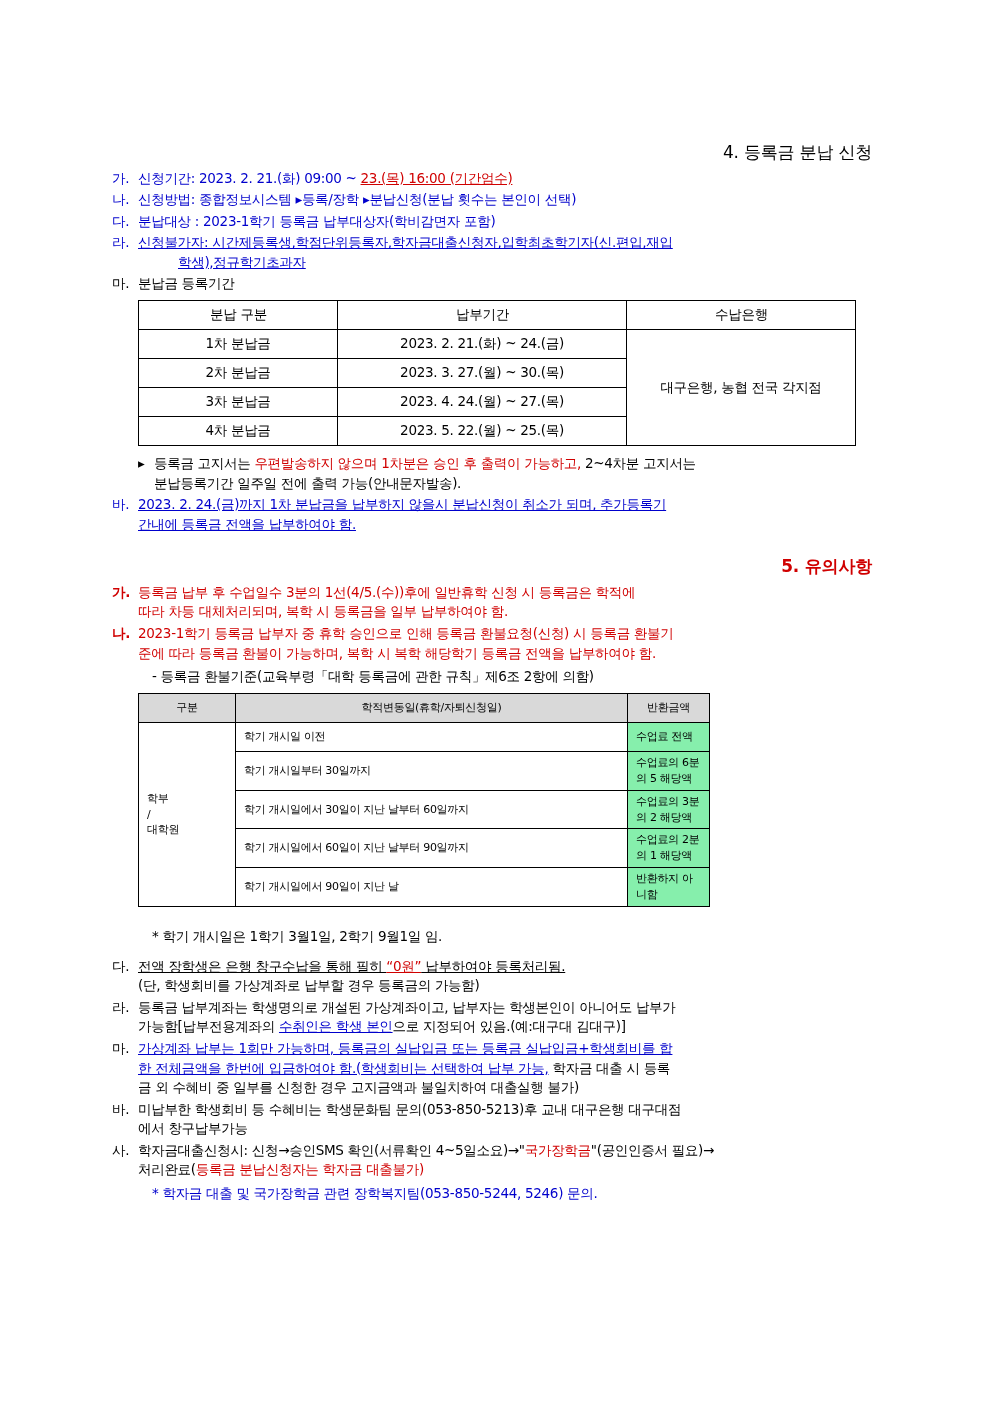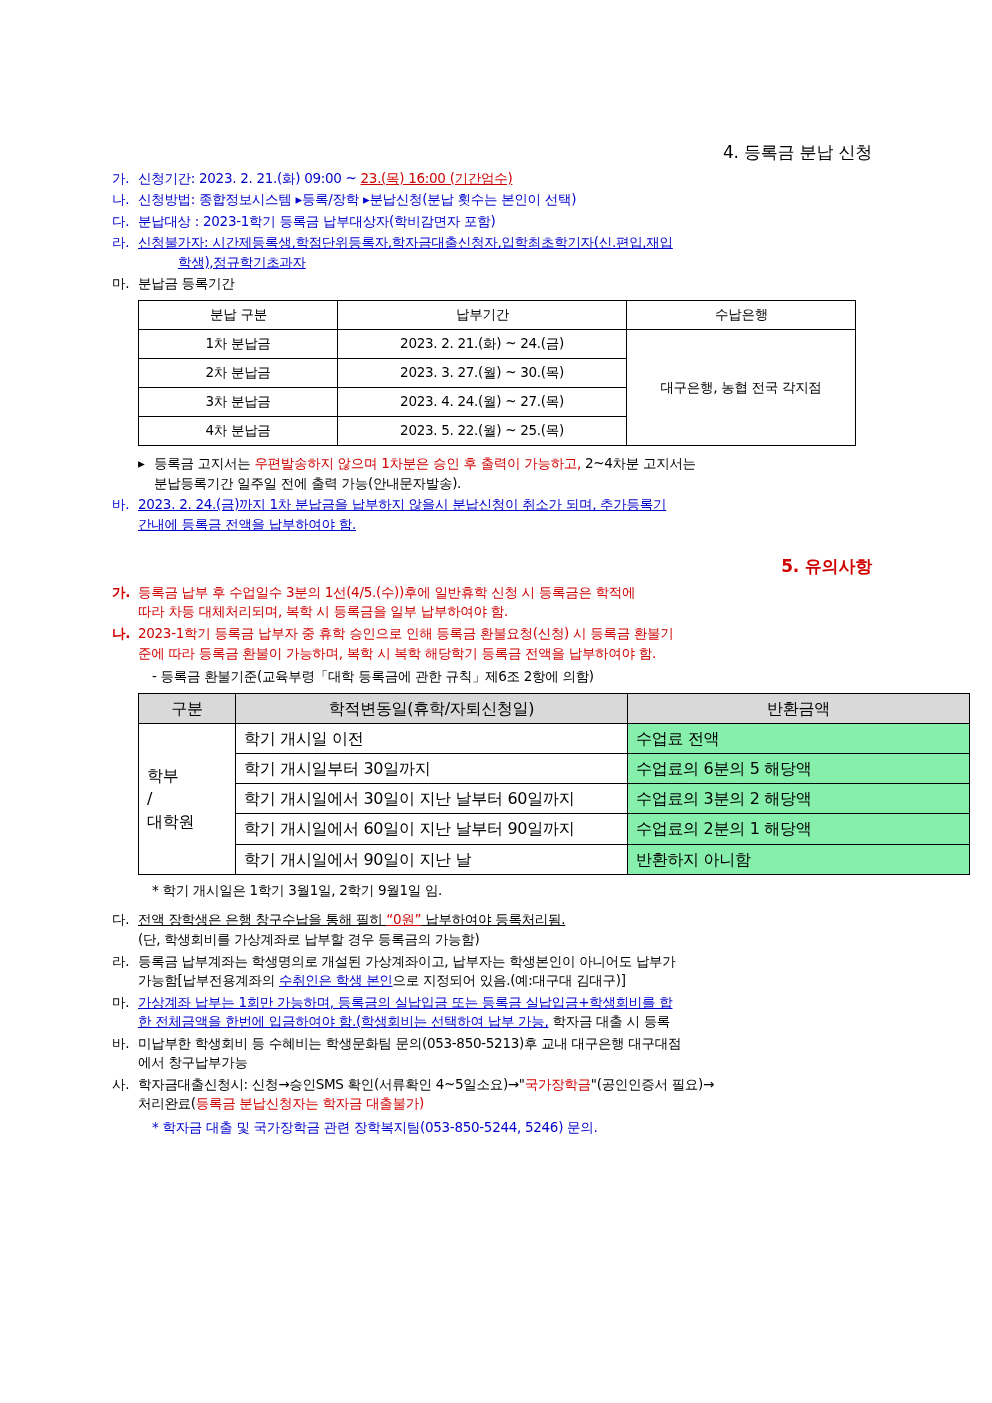--- a/index.html
+++ b/index.html
@@ -71,23 +71,23 @@
     padding: 3px 6px;
     text-align: center;
     font-weight: normal;
     letter-spacing: -0.3px;
     height: 22px;
   }
   table.grid .hdr { background: #ffffff; padding-left: 7px; }
 
   table.refund {
     border-collapse: collapse;
-    width: 832px;
-    margin: 6px 0 6px 26px;
-    font-size: 16px;
+    width: 572px;
+    margin: 6px 0 20px 26px;
+    font-size: 11px;
   }
   table.refund td, table.refund th {
     border: 1px solid #000000;
     padding: 3px 8px;
     text-align: left;
     font-weight: normal;
     letter-spacing: -0.3px;
     height: 22px;
   }
   table.refund th {
@@ -267,20 +267,21 @@
         <span>등록금 납부계좌는 학생명의로 개설된 가상계좌이고, 납부자는 학생본인이 아니어도 납부가</span><br>
         <span>가능함[납부전용계좌의 </span><span class="blue bold u">수취인은 학생 본인</span><span>으로 지정되어 있음.(예:대구대 김대구)]</span>
       </span>
     </div>
 
     <div class="item">
       <span class="lbl black">마.</span>
       <span class="txt">
         <span class="blue u">가상계좌 납부는 1회만 가능하며, 등록금의 실납입금 또는 등록금 실납입금+학생회비를 합</span><br>
         <span class="blue u">한 전체금액을 한번에 입금하여야 함.(학생회비는 선택하여 납부 가능,</span><span> 학자금 대출 시 등록</span><br>
+        <span>금 외 수혜비 중 일부를 신청한 경우 고지금액과 불일치하여 대출실행 불가)</span>
       </span>
     </div>
 
     <div class="item">
       <span class="lbl black bold">바.</span>
       <span class="txt">
         <span>미납부한 학생회비 등 수혜비는 학생문화팀 문의(053-850-5213)후 </span><span class="bold">교내 대구은행 대구대점</span><br>
         <span class="bold">에서 창구납부가능</span>
       </span>
     </div>

